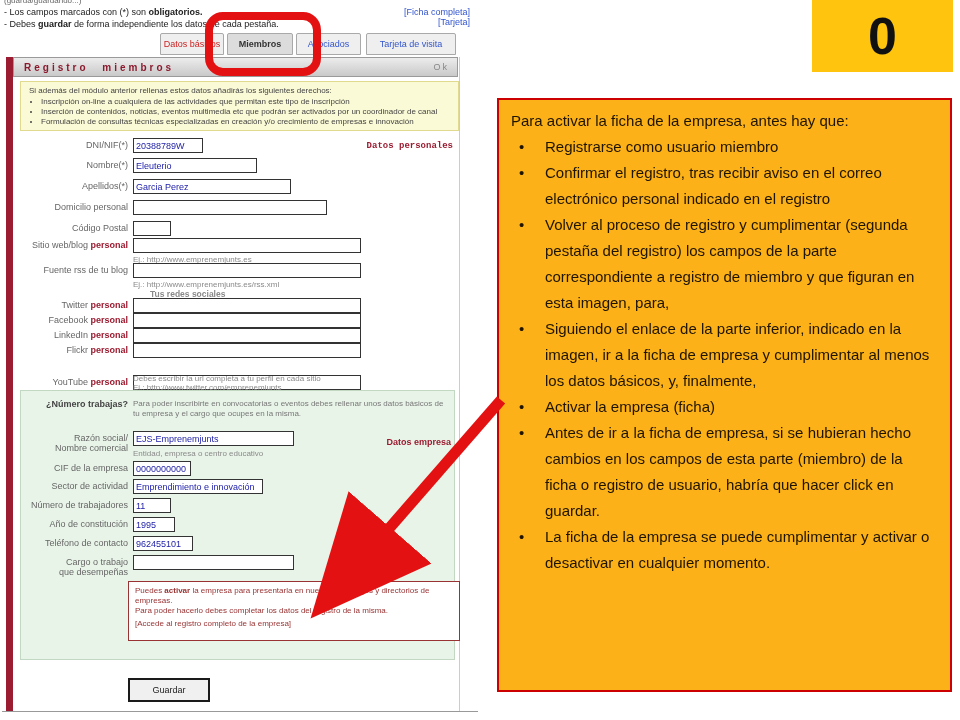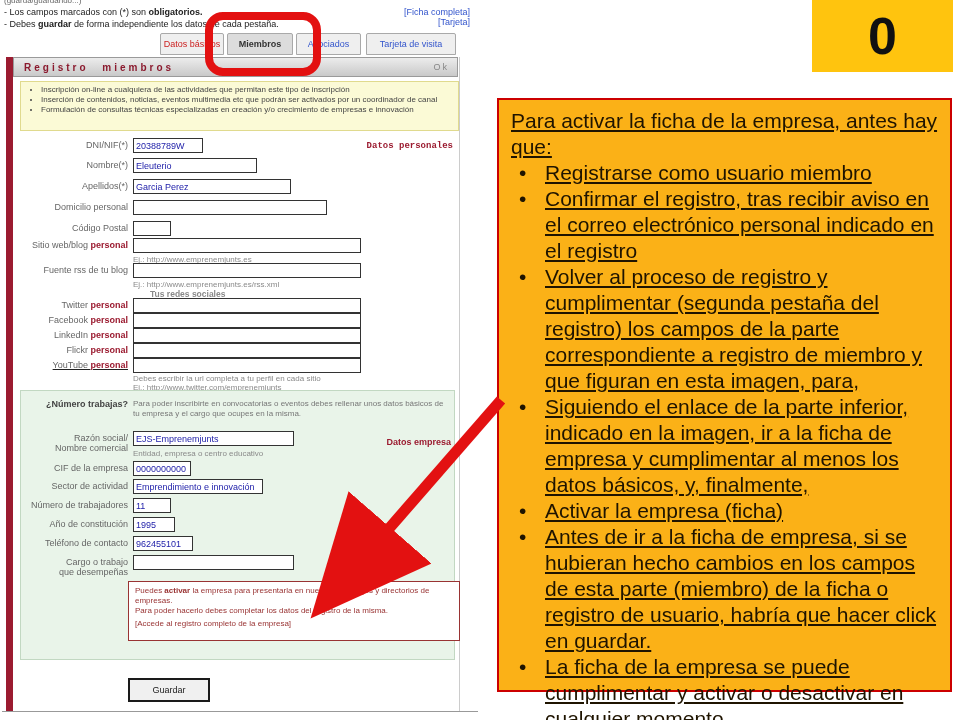--- a/index.html
+++ b/index.html
@@ -53,21 +53,21 @@
   .activar-box{position:absolute;left:128px;top:581px;width:318px;height:50px;
       background:#ffffff;border:1px solid #993333;font-size:8px;color:#993333;padding:4px 6px;line-height:10px;}
   .activar-box b{font-weight:bold;}
   .activar-link{cursor:pointer;display:inline-block;margin-top:3px;}
   .save-btn{position:absolute;left:128px;top:678px;width:82px;height:24px;
       background:#f0f0f0;border:2px solid #1a1a1a;font-size:9px;color:#222;
       font-family:"Liberation Sans",sans-serif;cursor:pointer;}
   
   .ann-box{position:absolute;left:497px;top:98px;width:455px;height:594px;box-sizing:border-box;
       background:#fbb117;border:2px solid #cc0000;color:#1f1400;
-      font-size:21px;line-height:26px;padding:8px 12px 8px 12px;z-index:4;text-decoration:underline;}
+      font-size:15px;line-height:26px;padding:8px 12px 8px 12px;z-index:4;}
   .ann-box .ann-intro{margin:0;}
   .ann-box ul{margin:0;padding:0;list-style:none;}
   .ann-box li{padding-left:34px;position:relative;}
   .ann-box li::before{content:"\2022";position:absolute;left:8px;top:0;}
   .badge{position:absolute;left:812px;top:0;width:141px;height:72px;background:#ffc40e;
       display:flex;align-items:center;justify-content:center;
       font-size:52px;font-weight:bold;color:#111;z-index:4;}
   .highlight-rect{position:absolute;left:205px;top:12px;width:100px;height:48px;
       border:8px solid #e31111;border-radius:18px;z-index:6;background:transparent;}
   .arrow-svg{position:absolute;left:0;top:0;width:960px;height:720px;pointer-events:none;z-index:5;}
@@ -94,20 +94,21 @@
 
 <div class="left-bar"></div>
 <div class="panel-right-line"></div>
 <div class="panel-bottom-line"></div>
 <div class="panel-header">
   <span class="panel-title">Registro miembros</span>
   <span class="panel-ok">Ok</span>
 </div>
 
 <div class="info-box">
+  <div class="intro">Si además del módulo anterior rellenas estos datos añadirás los siguientes derechos:</div>
   <ul>
     <li>Inscripción on-line a cualquiera de las actividades que permitan este tipo de inscripción</li>
     <li>Inserción de contenidos, noticias, eventos multimedia etc que podrán ser activados por un coordinador de canal</li>
     <li>Formulación de consultas técnicas especializadas en creación y/o crecimiento de empresas e innovación</li>
   </ul>
 </div>
 
 <div class="sec-label" style="left:345px;top:141px;width:108px;text-align:right;font-family:Liberation Mono, monospace;">Datos personales</div>
 
 <div class="frow" style="top:138px;">
@@ -151,21 +152,21 @@
   <input class="finp" style="width: 222px;" value="">
 </div>
 <div class="frow" style="top:328px;">
   <div class="flbl"><span>LinkedIn </span><b>personal</b></div>
   <input class="finp" style="width: 222px;" value="">
 </div>
 <div class="frow" style="top:343px;">
   <div class="flbl"><span>Flickr </span><b>personal</b></div>
   <input class="finp" style="width: 222px;" value="">
 </div>
-<div class="frow" style="top:358px;text-decoration:underline;">
+<div class="frow" style="top:375px;">
   <div class="flbl"><span>YouTube </span><b>personal</b></div>
   <input class="finp" style="width: 222px;" value="">
 </div>
 <div class="hint" style="top:374px;">Debes escribir la url completa a tu perfil en cada sitio</div>
 <div class="hint" style="top:383px;">Ej.: http://www.twitter.com/emprenemjunts</div>
 
 <div class="green-box"></div>
 <div class="q-label">¿Número trabajas?</div>
 <div class="q-text">Para poder inscribirte en convocatorias o eventos debes rellenar unos datos básicos de tu empresa y el cargo que ocupes en la misma.</div>
 <div class="sec-label" style="left:345px;top:437px;width:106px;text-align:right;">Datos empresa</div>

